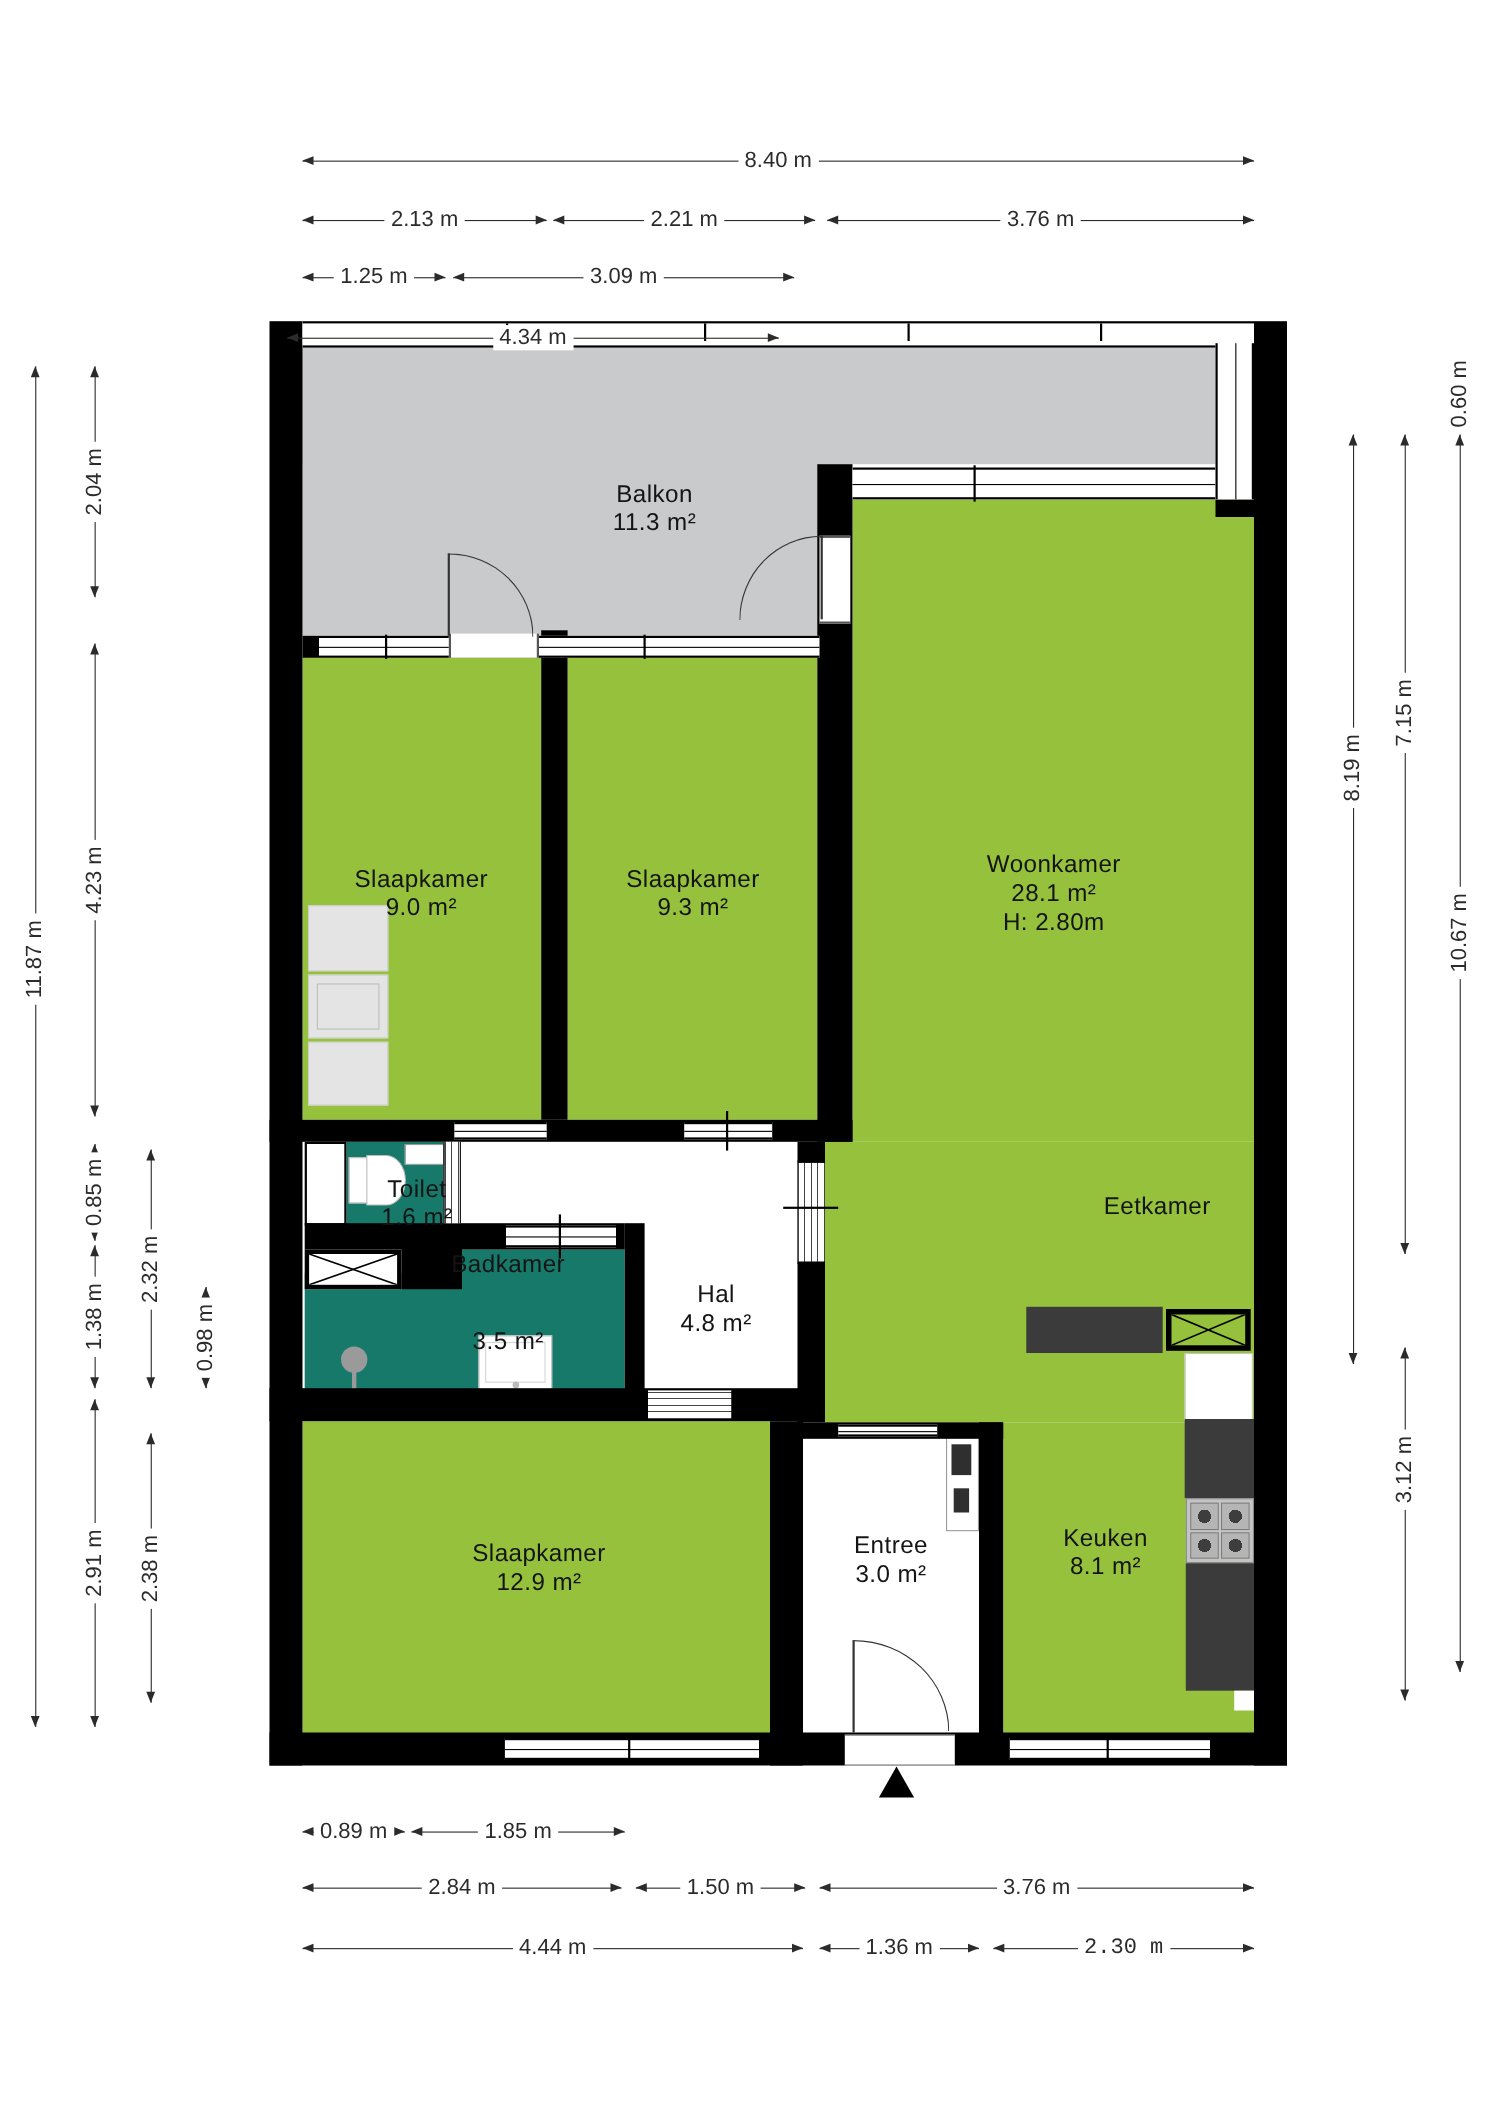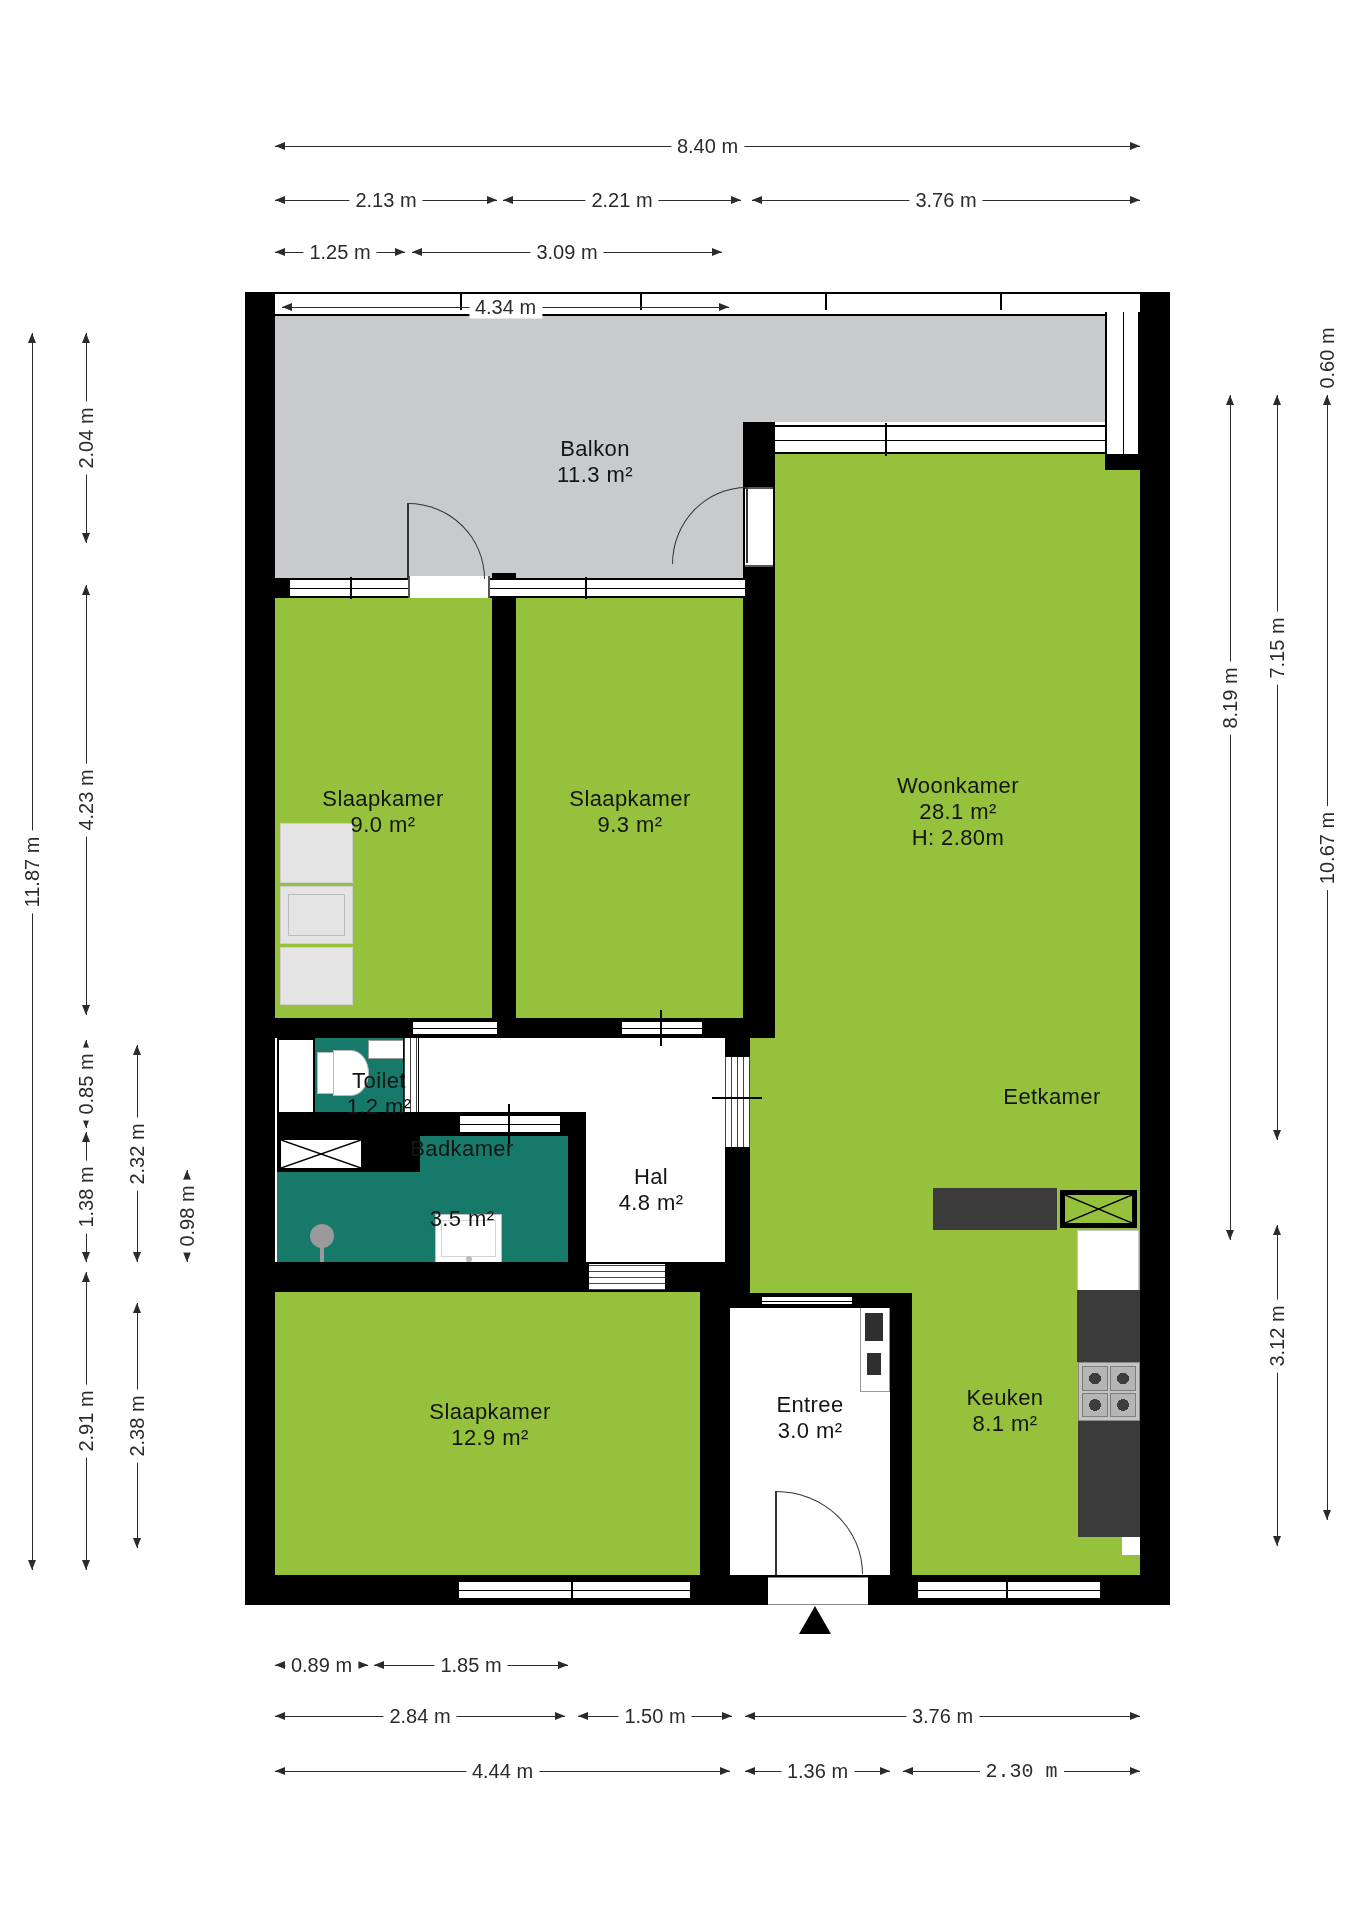--- a/index.html
+++ b/index.html
@@ -218,21 +218,21 @@
   <div class="room-label" style="left:958px;top:812px;">
     <span>Woonkamer</span>
     <span>28.1 m²</span>
     <span>H: 2.80m</span>
   </div>
   <div class="room-label" style="left:1052px;top:1097px;">
     <span>Eetkamer</span>
   </div>
   <div class="room-label" style="left:379px;top:1094px;">
     <span>Toilet</span>
-    <span>1.2 m²</span>
+    <span>1.6 m²</span>
   </div>
   <div class="room-label" style="left:462px;top:1184px;gap:44px;">
     <span>Badkamer</span>
     <span>3.5 m²</span>
   </div>
   <div class="room-label" style="left:651px;top:1190px;">
     <span>Hal</span>
     <span>4.8 m²</span>
   </div>
   <div class="room-label" style="left:490px;top:1425px;">
@@ -278,21 +278,21 @@
         <div class="ah ah-left"></div>
         <div class="ah ah-right"></div>
         <span class="dim-label dim-label-h" style="transform: translate(calc(-50% + 0px), -50%);">1.25 m</span>
       </div>
       <div class="dim" style="left: 412px; top: 242px; width: 310px; height: 20px;">
         <div class="dim-line-h"></div>
         <div class="ah ah-left"></div>
         <div class="ah ah-right"></div>
         <span class="dim-label dim-label-h" style="transform: translate(calc(-50% + 0px), -50%);">3.09 m</span>
       </div>
-      <div class="dim" style="left: 282px; top: 297px; width: 447px; height: 20px;">
+      <div class="dim" style="left: 261px; top: 297px; width: 447px; height: 20px;">
         <div class="dim-line-h"></div>
         <div class="ah ah-left"></div>
         <div class="ah ah-right"></div>
         <span class="dim-label dim-label-h" style="transform: translate(calc(-50% + 0px), -50%);">4.34 m</span>
       </div>
       <div class="dim" style="left: 275px; top: 1655px; width: 93px; height: 20px;">
         <div class="dim-line-h"></div>
         <div class="ah ah-left"></div>
         <div class="ah ah-right"></div>
         <span class="dim-label dim-label-h" style="transform: translate(calc(-50% + 0px), -50%);">0.89 m</span>

